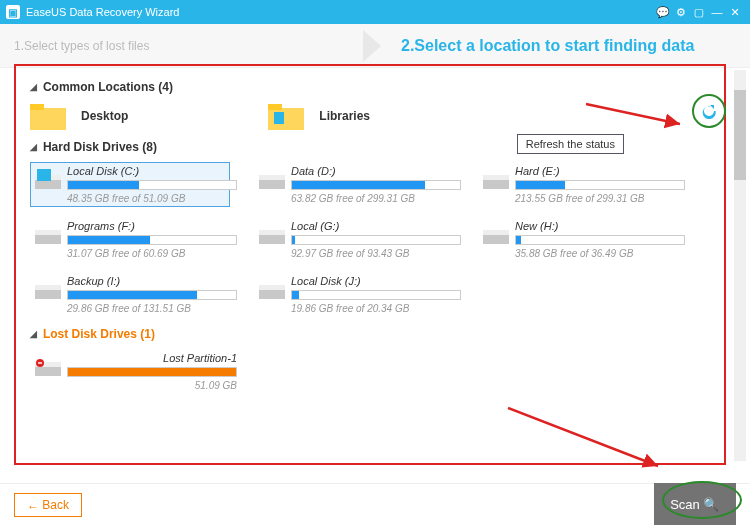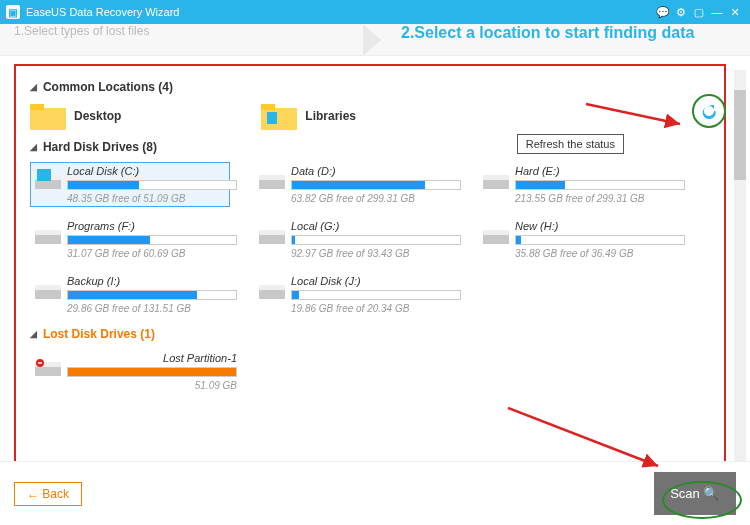--- a/index.html
+++ b/index.html
@@ -1,48 +1,48 @@
 <!DOCTYPE html>
 <html><head>
 <meta charset="utf-8">
 <style>
   * { box-sizing: border-box; margin: 0; padding: 0; font-family: "Segoe UI", Tahoma, sans-serif; }
   body { width: 750px; height: 525px; background: #fff; overflow: hidden; position: relative; }
   .titlebar { height: 24px; background: #29b5e8; color: #fff; display: flex; align-items: center; padding: 0 6px; font-size: 11px; }
   .titlebar .logo { width: 14px; height: 14px; background: #fff; border-radius: 2px; margin-right: 6px; display:flex;align-items:center;justify-content:center;color:#29b5e8;font-weight:bold;font-size:10px; }
   .titlebar .spacer { flex: 1; }
   .titlebar .ctrl { width: 18px; text-align: center; cursor: pointer; font-size: 11px; }
-  .steps { height: 32px; display: flex; align-items: flex-start; background: #f7f7f7; border-bottom: 1px solid #eee; }
+  .steps { height: 44px; display: flex; align-items: center; background: #f7f7f7; border-bottom: 1px solid #eee; }
   .step1 { flex: 1; padding-left: 14px; color: #bbb; font-size: 12px; }
   .step2 { flex: 1; color: #29b5e8; font-weight: 600; font-size: 16px; }
   .arrowsep { width: 0; height: 0; border-top: 16px solid transparent; border-bottom: 16px solid transparent; border-left: 18px solid #e8e8e8; margin-right: 20px; }
   .main { position: absolute; top: 64px; left: 14px; right: 24px; bottom: 60px; border: 2px solid #d22; padding: 10px 14px 10px 14px; overflow: hidden; }
   .section-title { font-size: 12px; font-weight: 700; color: #333; margin: 4px 0 8px 0; display:flex; align-items:center; gap:6px;}
   .section-title .tri { font-size: 9px; color:#555; }
   .lost-title { color: #f57c00; }
   .common-row { display: flex; gap: 40px; margin-bottom: 10px; }
-  .com-item { display: flex; align-items: center; gap: 8px; }
+  .com-item { display: flex; align-items: center; gap: 15px; }
   .folder-ic { width: 36px; height: 28px; display:flex;align-items:center;justify-content:center; }
   .drives { display: grid; grid-template-columns: repeat(3, 200px); column-gap: 24px; row-gap: 10px; margin-bottom: 10px; }
   .drive { display: flex; gap: 6px; align-items: flex-start; padding: 2px 4px; border: 1px solid transparent; }
   .drive.selected { border: 1px solid #4fa3e3; background: #eaf4fc; }
   .drive-ic { width: 26px; height: 22px; margin-top: 4px; }
   .drive-ic svg { width:26px; height:22px; }
   .drive-body { flex:1;font-style:italic; }
   .drive-name { font-size: 11px; color: #333; margin-bottom: 3px; }
   .bar { height: 10px; width: 170px; border: 1px solid #ccc; background: #fff; position: relative; margin-bottom: 3px; }
   .bar .fill { height: 100%; background: #2196f3; }
   .bar .fill.orange { background: #f57c00; }
   .drive-info { font-size: 10px; color: #999; }
   .refresh-callout { position: absolute; right: 100px; top: 68px; border: 1px solid #556; background: #fff; padding: 3px 8px; font-size: 11px; color: #333; z-index:5;}
   .refresh-btn { position: absolute; right: 30px; top: 100px; width: 22px; height: 22px; border-radius: 50%; display:flex;align-items:center;justify-content:center;color:#29b5e8;font-size:14px; }
   .circle-green-sm { position: absolute; right: 24px; top: 94px; width: 34px; height: 34px; border: 2px solid #2a8a2a; border-radius: 50%; pointer-events:none; z-index:6;}
   .scroll { position: absolute; right: 4px; top: 70px; bottom: 64px; width: 12px; background: #f0f0f0; }
   .scroll .thumb { width: 100%; height: 90px; background: #c8c8c8; margin-top: 20px; }
-  .footer { position: absolute; left: 0; right: 0; bottom: 0; height: 64px; display:flex; align-items:center; padding: 0 14px; justify-content:space-between; background:#fff; border-top:1px solid #eee;}
+  .footer { position: absolute; left: 0; right: 0; bottom: 0; height: 42px; display:flex; align-items:center; padding: 0 14px; justify-content:space-between; background:#fff; border-top:1px solid #eee;}
   .back-btn { border: 1px solid #f57c00; color: #f57c00; background: #fff; padding: 4px 12px; font-size: 12px; cursor:pointer; }
   .scan-btn { background: #737373; color: #fff; padding: 14px 16px; font-size: 13px; border: none; cursor:pointer; display:flex; align-items:center; gap:4px;}
   .circle-green-lg { position: absolute; right: 8px; bottom: 6px; width: 80px; height: 38px; border: 2px solid #2a8a2a; border-radius: 50%; pointer-events:none; z-index:6;}
   .arrow-anno { position:absolute; pointer-events:none; z-index:5;}
   .label-txt { font-size: 12px; font-weight:600; color:#333; }
 </style>
 </head>
 <body>
 
 <div class="titlebar">

